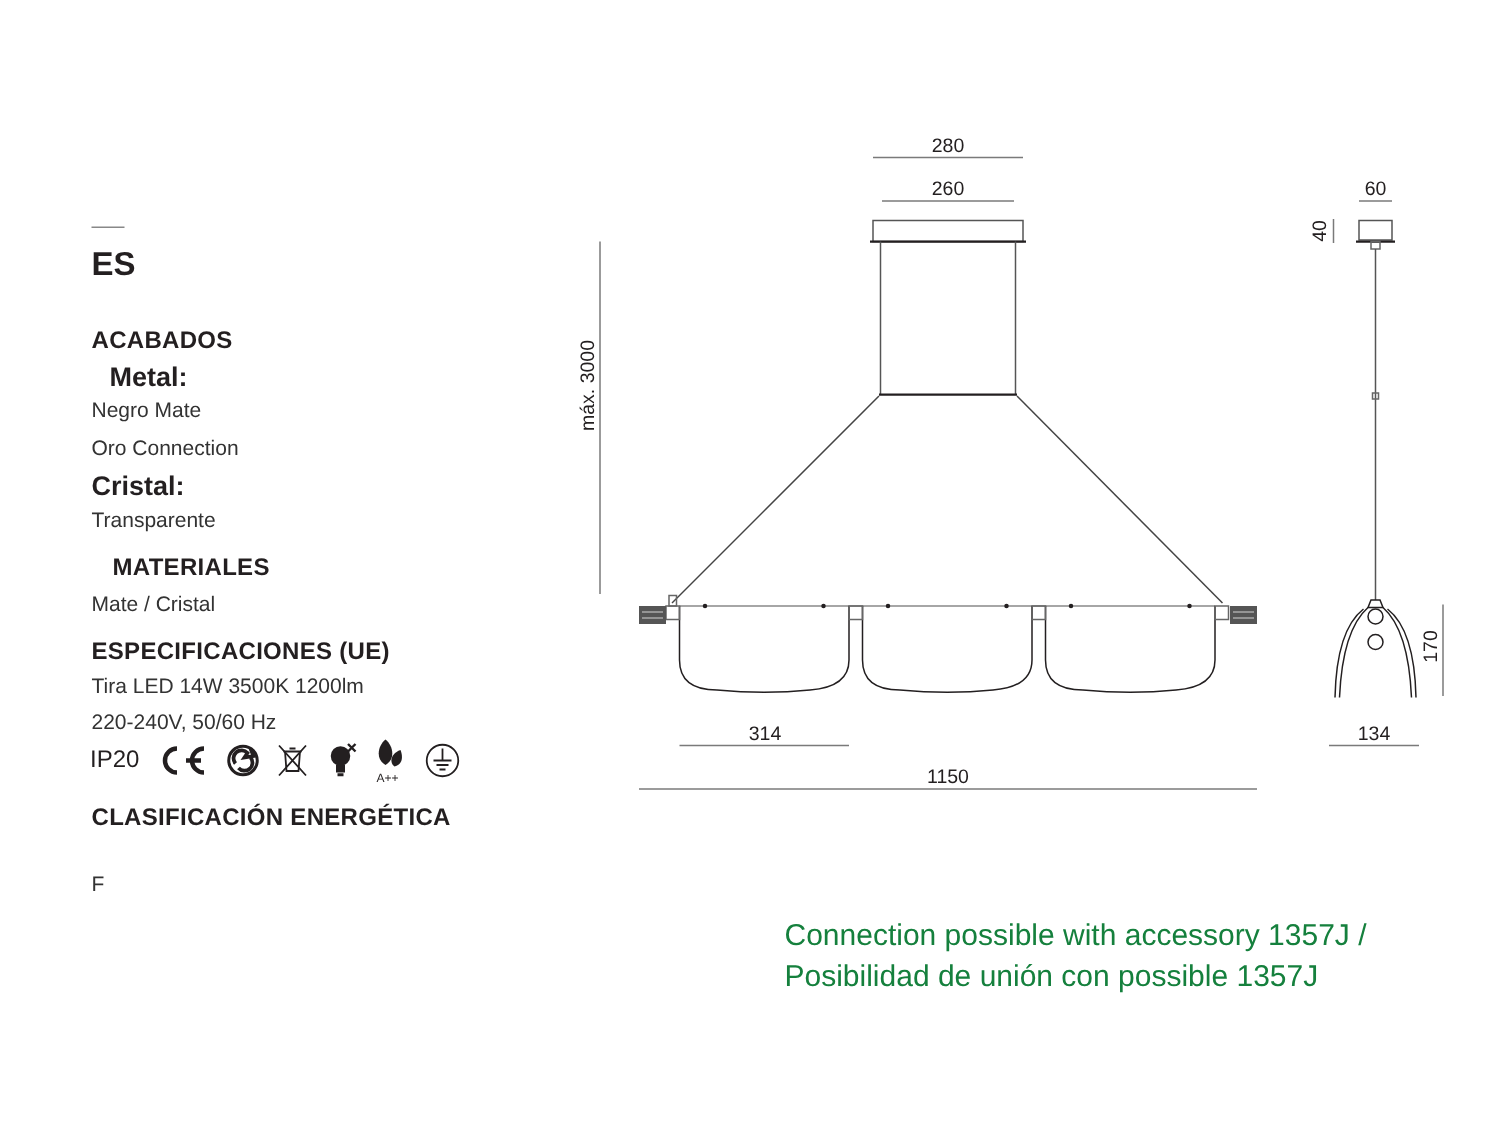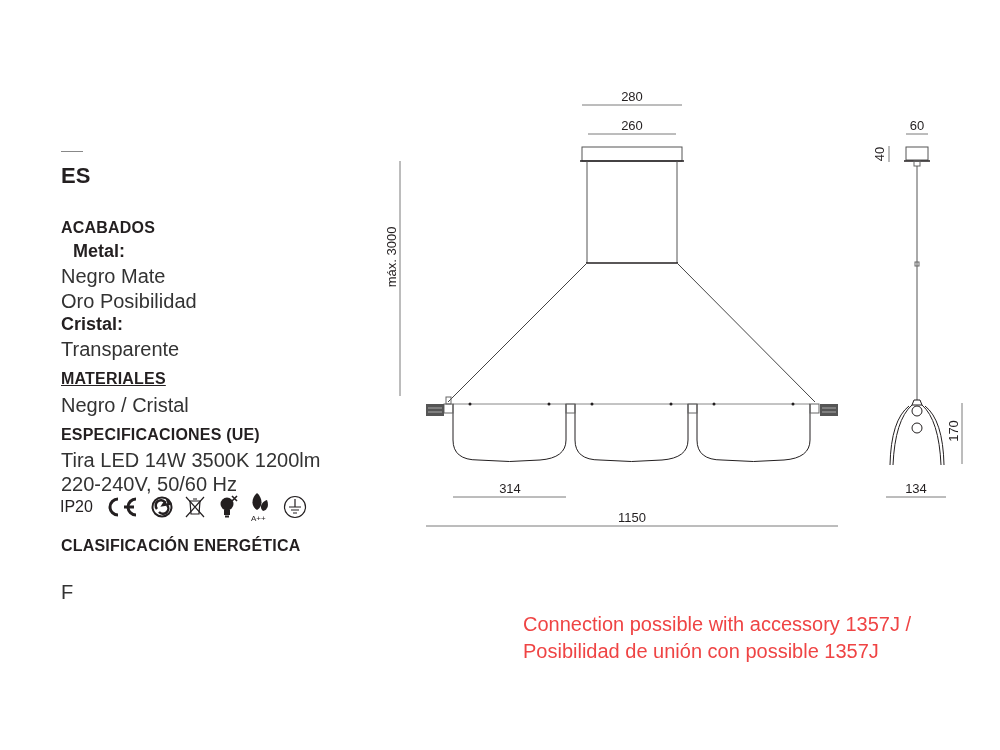--- a/index.html
+++ b/index.html
@@ -2,43 +2,43 @@
 <html><head>
 <meta charset="utf-8">
 <style>
   html,body{margin:0;padding:0;background:#fff;}
   body{width:1000px;height:750px;position:relative;overflow:hidden;font-family:"Liberation Sans","DejaVu Sans",sans-serif;color:#231f20;}
   .abs{position:absolute;}
   .rule{position:absolute;left:61px;top:151px;width:22px;height:1px;background:#888;}
   .lang{left:61px;top:163px;font-size:22px;font-weight:bold;}
   .h{font-size:16px;font-weight:bold;letter-spacing:0.2px;}
   .sub{font-size:18px;font-weight:bold;}
-  .v{font-size:20px;color:#333;}
+  .v{font-size:14px;color:#333;}
   .icons{left:60px;top:492px;display:flex;align-items:center;gap:11px;}
   .icons .ip{font-size:16px;color:#231f20;}
   .icons svg{display:block;}
-  .note{left:523px;font-size:20px;color:#ef4444;}
+  .note{left:523px;font-size:20px;color:#15803d;}
   svg.draw{position:absolute;left:0;top:0;}
   .dim{font-size:13px;fill:#231f20;font-family:"Liberation Sans","DejaVu Sans",sans-serif;}
 </style>
 </head>
 <body>
 
 <div class="rule"></div>
 <div class="abs lang">ES</div>
 
 <div class="abs h" style="left:61px;top:219px;">ACABADOS</div>
 <div class="abs sub" style="left:61px;top:241px;margin-left:12px;">Metal:</div>
 <div class="abs v" style="left:61px;top:265px;">Negro Mate</div>
-<div class="abs v" style="left:61px;top:290px;">Oro Posibilidad</div>
+<div class="abs v" style="left:61px;top:290px;">Oro Connection</div>
 <div class="abs sub" style="left:61px;top:314px;">Cristal:</div>
 <div class="abs v" style="left:61px;top:338px;">Transparente</div>
 
-<div class="abs h" style="left:61px;top:370px;text-decoration:underline;">MATERIALES</div>
-<div class="abs v" style="left:61px;top:394px;">Negro / Cristal</div>
+<div class="abs h" style="left:75px;top:370px;">MATERIALES</div>
+<div class="abs v" style="left:61px;top:394px;">Mate / Cristal</div>
 
 <div class="abs h" style="left:61px;top:426px;">ESPECIFICACIONES (UE)</div>
 <div class="abs v" style="left:61px;top:449px;">Tira LED 14W 3500K 1200lm</div>
 <div class="abs v" style="left:61px;top:473px;">220-240V, 50/60 Hz</div>
 
 <div class="abs icons">
   <span class="ip">IP20</span>
   <span>
     <svg width="36" height="22" viewBox="0 0 36 22">
         <path d="M14 3 A8 8 0 1 0 14 19" fill="none" stroke="#231f20" stroke-width="3"></path>

